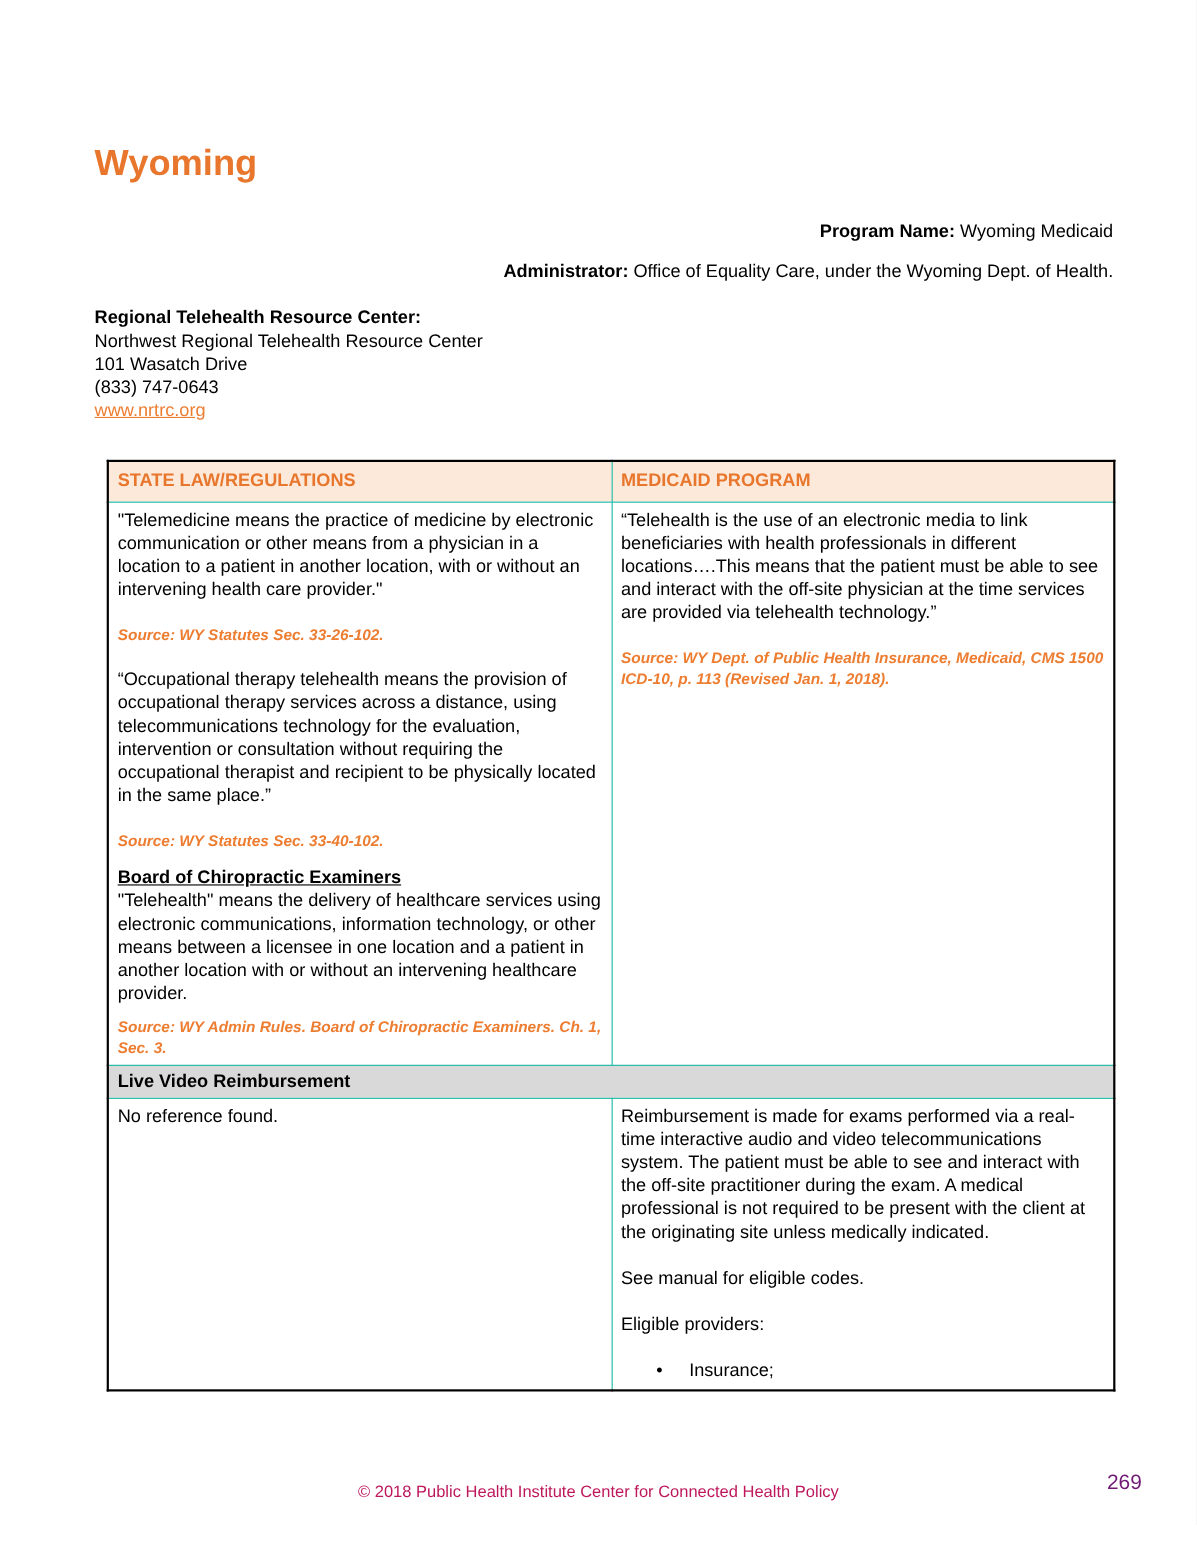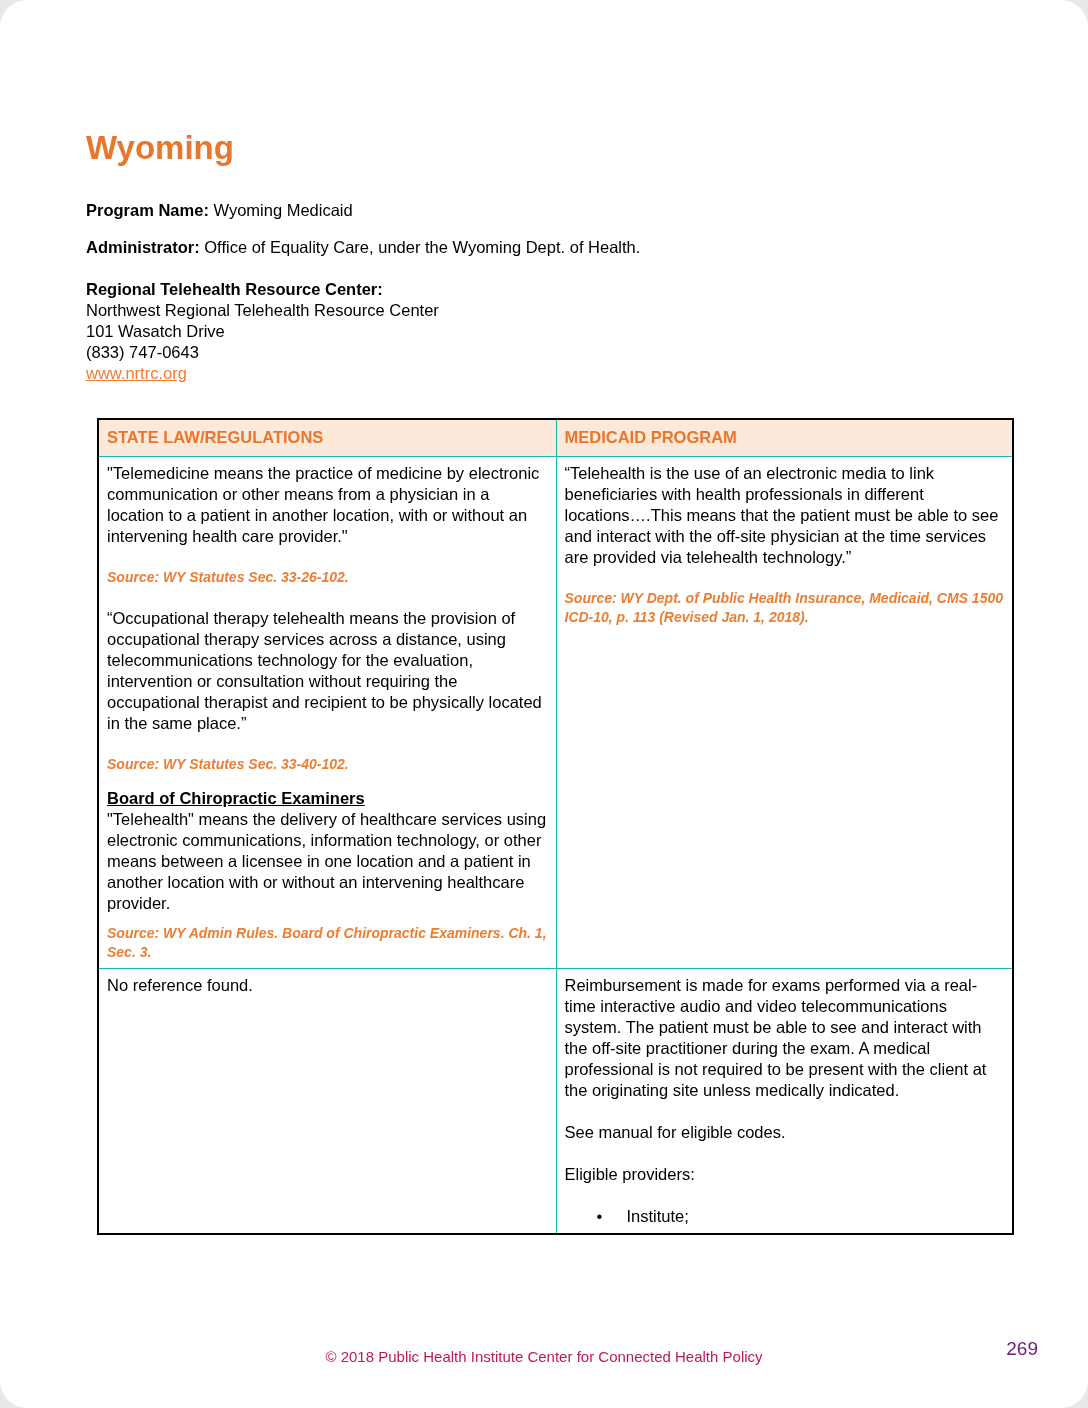--- a/index.html
+++ b/index.html
@@ -6,32 +6,31 @@
   html, body { background: #e8e8e8; }
   .page {
     position: relative;
     width: 1088px;
     height: 1408px;
     margin: 0 auto;
     background: #ffffff;
     font-family: "Liberation Sans", sans-serif;
     color: #000;
     overflow: hidden;
-    border-radius: 27px;
   }
   .content { padding: 131px 76px 0 86px; }
 
   .doc-title {
     font-size: 33px;
     font-weight: bold;
     color: #E8762C;
     line-height: 1;
   }
 
-  .meta-line { font-size: 16.5px; line-height: 21px; }
+  .meta-line { font-size: 16.5px; line-height: 21px; text-align: right; }
   .meta-line.first { margin-top: 36px; }
   .meta-line.second { margin-top: 16px; }
   .rtrc-block { margin-top: 21px; font-size: 16.5px; line-height: 21px; }
   .bold { font-weight: bold; }
   .doc-link {
     color: #ED7D31;
     text-decoration: underline;
     cursor: pointer;
   }
 
@@ -155,29 +154,32 @@
           <div class="block cell-heading">Board of Chiropractic Examiners</div>
           <div class="block mb-xs">"Telehealth" means the delivery of healthcare services using electronic communications, information technology, or other means between a licensee in one location and a patient in another location with or without an intervening healthcare provider.</div>
           <div class="block source last">Source: WY Admin Rules. Board of Chiropractic Examiners. Ch. 1, Sec. 3.</div>
         </td>
         <td class="cell tall-1">
           <div class="block">“Telehealth is the use of an electronic media to link beneficiaries with health professionals in different locations….This means that the patient must be able to see and interact with the off-site physician at the time services are provided via telehealth technology.”</div>
           <div class="block source last">Source: WY Dept. of Public Health Insurance, Medicaid, CMS 1500 ICD-10, p. 113 (Revised Jan. 1, 2018).</div>
         </td>
       </tr>
       <tr>
+        <td class="section-header" colspan="2">Live Video Reimbursement</td>
+      </tr>
+      <tr>
         <td class="cell tall-2">
           <div class="block last">No reference found.</div>
         </td>
         <td class="cell tall-2">
           <div class="block">Reimbursement is made for exams performed via a real-time interactive audio and video telecommunications system. The patient must be able to see and interact with the off-site practitioner during the exam. A medical professional is not required to be present with the client at the originating site unless medically indicated.</div>
           <div class="block">See manual for eligible codes.</div>
           <div class="block last">Eligible providers:</div>
           <div class="bullet-item">
-                <span>Institute;</span>
+                <span>Insurance;</span>
               </div>
         </td>
       </tr>
     </tbody>
       </table>
   </div>
 
   <div class="footer-copyright">© 2018 Public Health Institute Center for Connected Health Policy</div>
   <div class="page-number">269</div>
 </div>

